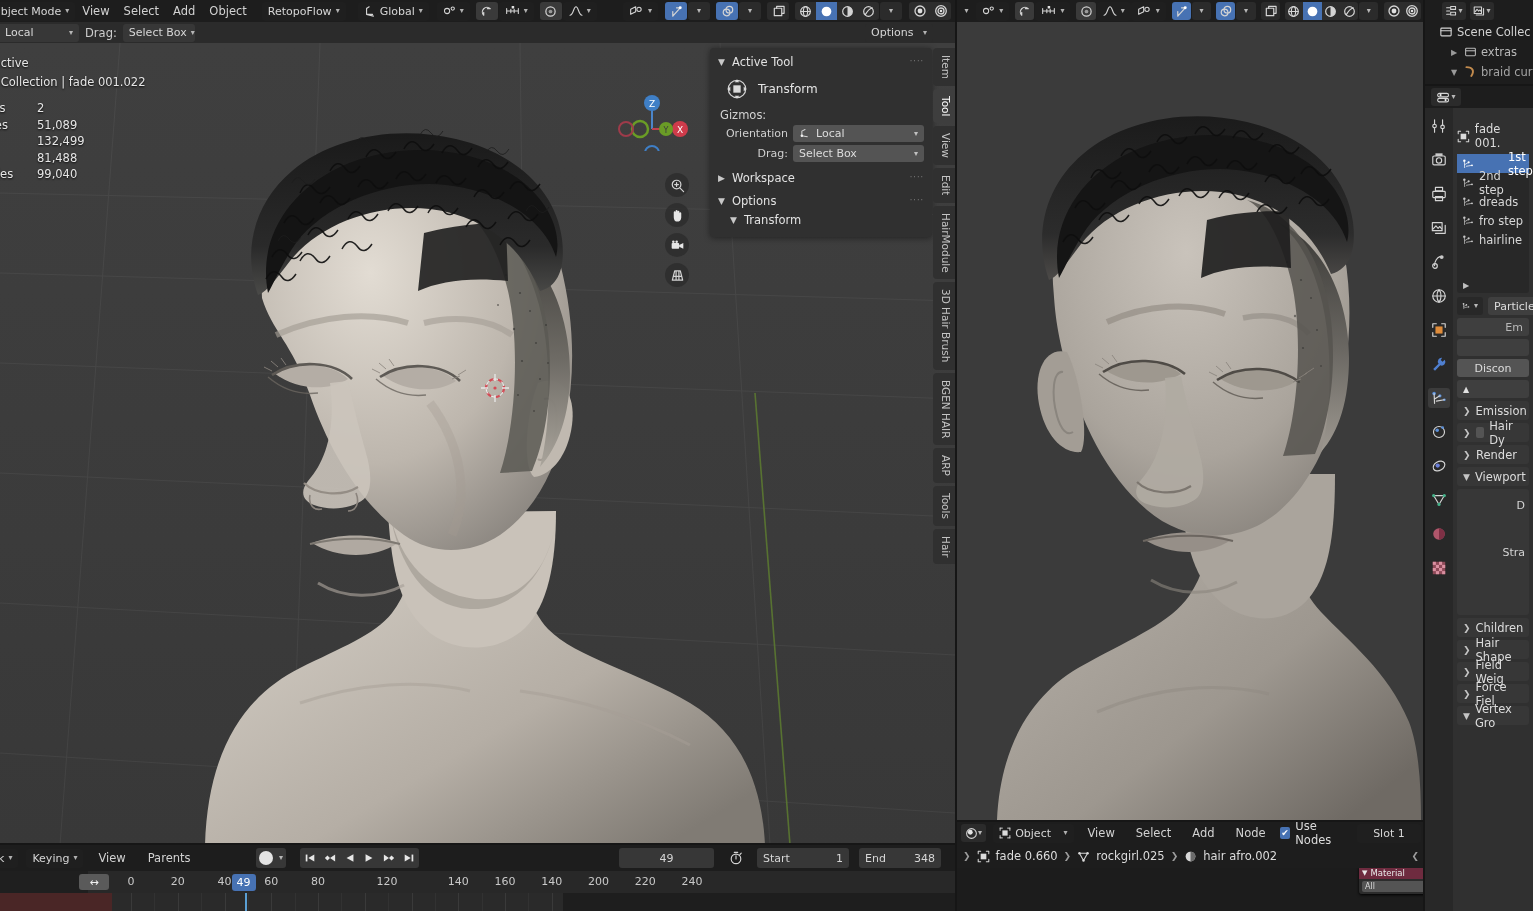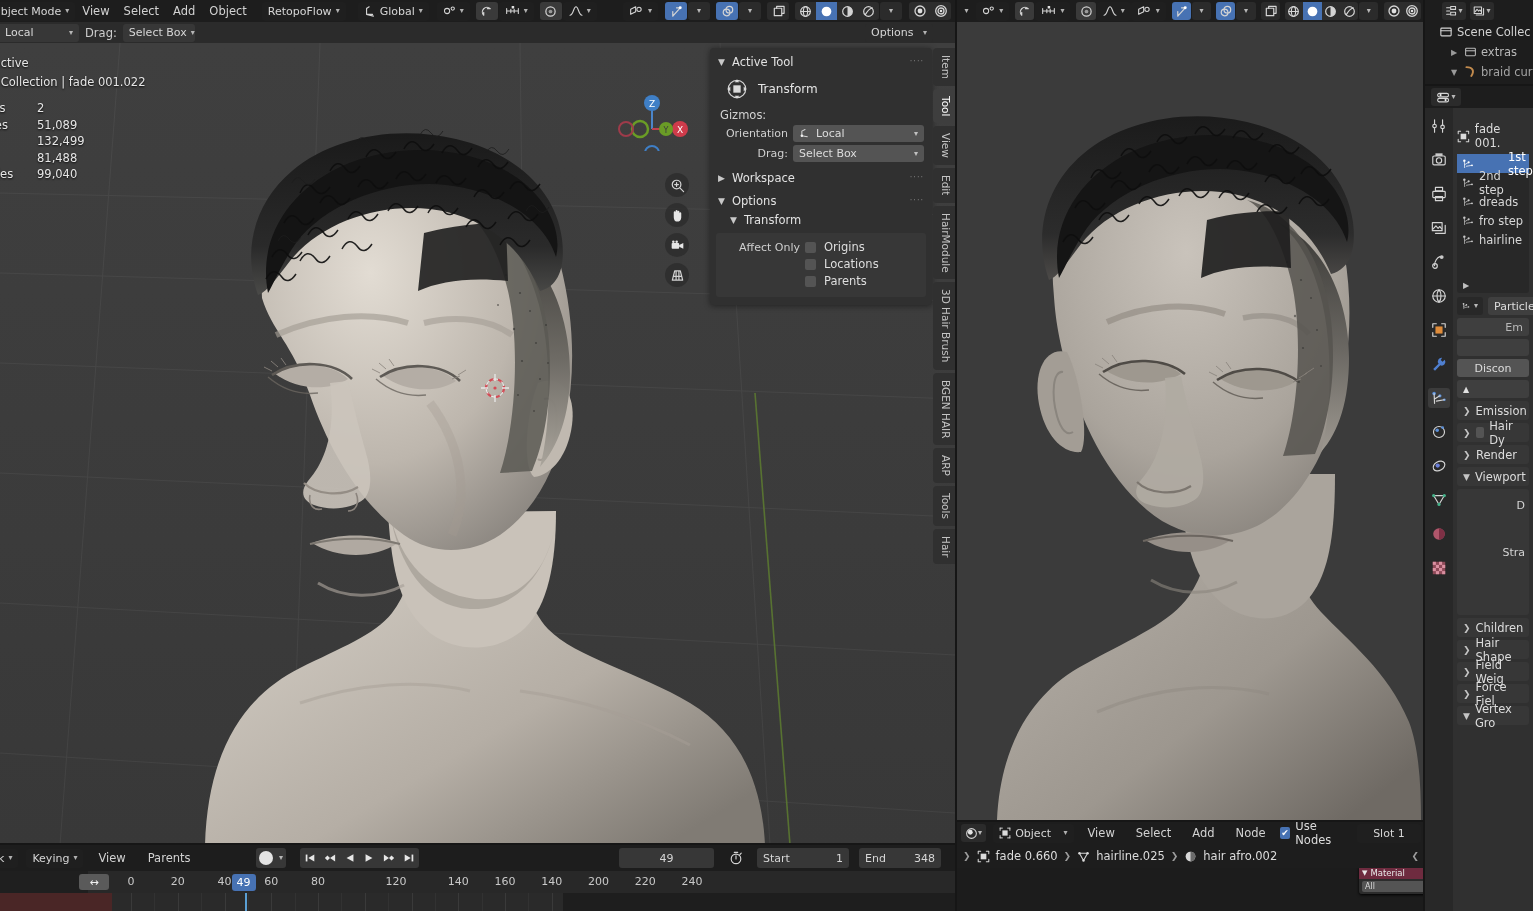--- a/index.html
+++ b/index.html
@@ -680,39 +680,20 @@
       <span class="grip">····</span>
     </div>
     <div class="pnl-hdr" style="margin-top:3px">
       <span class="tri">▼</span>
       <span>Options</span>
       <span class="grip">····</span>
     </div>
     <div class="pnl-hdr" style="padding-left:20px;height:18px">
       <span class="tri">▼</span>
       <span>Transform</span>
-    </div>
-    <div class="subpanel">
-      <div id="affect-rows">
-          <div class="row2" style="margin: 3px 6px;">
-            <span class="lbl-r" style="width: 78px;">Affect Only</span>
-            <span class="cbx"></span>
-            <span style="font-size: 11.5px; color: rgb(222, 222, 222); margin-left: 3px;">Origins</span>
-          </div>
-          <div class="row2" style="margin: 3px 6px;">
-            <span class="lbl-r" style="width: 78px;"></span>
-            <span class="cbx"></span>
-            <span style="font-size: 11.5px; color: rgb(222, 222, 222); margin-left: 3px;">Locations</span>
-          </div>
-          <div class="row2" style="margin: 3px 6px;">
-            <span class="lbl-r" style="width: 78px;"></span>
-            <span class="cbx"></span>
-            <span style="font-size: 11.5px; color: rgb(222, 222, 222); margin-left: 3px;">Parents</span>
-          </div>
-        </div>
     </div>
   </div>
 
   <div id="vtabs">
       <div class="vtab">Item</div>
       <div class="vtab act">Tool</div>
       <div class="vtab">View</div>
       <div class="vtab">Edit</div>
       <div class="vtab">HairModule</div>
       <div class="vtab">3D Hair Brush</div>
@@ -1201,21 +1182,21 @@
         <path class="ic" stroke="#dcdcdc" d="M1.5 1.5 h3 M1.5 1.5 v3 M14.5 1.5 h-3 M14.5 1.5 v3 M1.5 14.5 h3 M1.5 14.5 v-3 M14.5 14.5 h-3 M14.5 14.5 v-3"></path>
       </svg>
     <span>fade 0.660</span>
     <span style="font-size:9px;color:#9c9c9c">❯</span>
     <svg width="13" height="13" viewBox="0 0 16 16">
         <path class="ic" stroke="#dcdcdc" d="M3 4 L13 4 L8 13 Z"></path>
         <circle cx="3" cy="4" r="1.5" fill="#dcdcdc"></circle>
         <circle cx="13" cy="4" r="1.5" fill="#dcdcdc"></circle>
         <circle cx="8" cy="13" r="1.5" fill="#dcdcdc"></circle>
       </svg>
-    <span>hairline.025</span>
+    <span>rockgirl.025</span>
     <span style="font-size:9px;color:#9c9c9c">❯</span>
     <svg width="13" height="13" viewBox="0 0 16 16">
         <circle cx="8" cy="8" r="6" fill="#d8d8d8"></circle>
         <path d="M8 2 A6 6 0 0 1 8 14 Z" fill="#6a6a6a"></path>
       </svg>
     <span>hair afro.002</span>
     <span style="margin-left:auto;margin-right:4px;font-size:9px;color:#9c9c9c">❮</span>
   </div>
   <div id="sh-canvas">
     <div class="node" style="left:402px;top:-2px">
@@ -1294,21 +1275,21 @@
     <div style="position:absolute;left:79px;top:3px;width:30px;height:16px;background:#5a5a5a;border-radius:3px;display:flex;align-items:center;justify-content:center">
       <span style="font-size:11px;color:#f0f0f0">↔</span>
     </div>
     <div id="tl-ticks">
         <div class="tick" style="left: 131px;">0</div>
         <div class="tick" style="left: 177.75px;">20</div>
         <div class="tick" style="left: 224.5px;">40</div>
         <div class="tick" style="left: 271.25px;">60</div>
         <div class="tick" style="left: 318px;">80</div>
         <div class="tick" style="left: 366px; margin-top: 20px;">100</div>
-        <div class="tick" style="left: 396px;">120</div>
+        <div class="tick" style="left: 387px;">120</div>
         <div class="tick" style="left: 458.25px;">140</div>
         <div class="tick" style="left: 505px;">160</div>
         <div class="tick" style="left: 551.75px;">140</div>
         <div class="tick" style="left: 598.5px;">200</div>
         <div class="tick" style="left: 645.25px;">220</div>
         <div class="tick" style="left: 692px;">240</div>
       </div>
     <div class="phlabel" id="ph-label" style="left: 231.537px;">49</div>
   </div>
 

